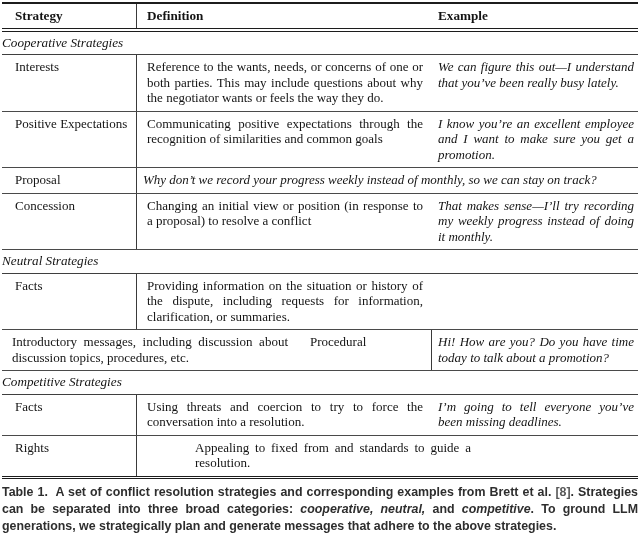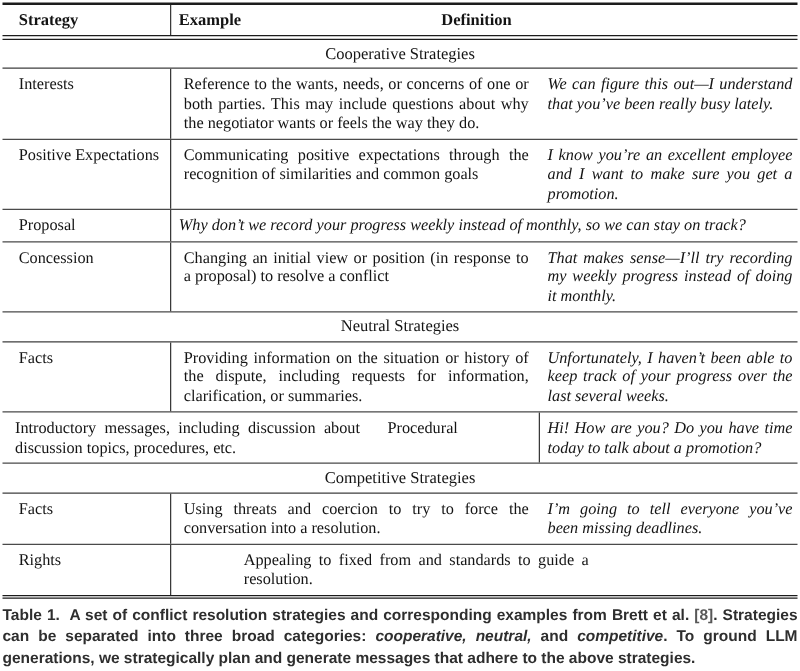--- a/index.html
+++ b/index.html
@@ -40,21 +40,22 @@
   }
   .col-example {
     flex: 1;
     padding-left: 6px; padding-right: 4px;
     font-style: italic;
     text-align: justify;
   }
   .header-row .col-example { font-style: normal; }
 
   .section-band {
-    text-align: center;
+    text-align: left;
+    font-style: italic;
     font-size: 13.2px;
     padding: 3px 0 4px 0;
     border-bottom: 1px solid #3f3f3f;
   }
   .data-row { border-bottom: 1px solid #4a4a4a; }
   .section:last-child .data-row:last-child { border-bottom: none; gap: 48px; }
 
   .caption {
     margin-top: 5px;
     font-family: "Liberation Sans", "DejaVu Sans", sans-serif;
@@ -67,22 +68,22 @@
   .seg-italic { font-style: italic; }
 </style>
 </head>
 <body>
 
 <div class="page">
 
   <div class="acm-table">
     <div class="row header-row">
       <div class="cell col-strategy">Strategy</div>
+      <div class="cell col-definition">Definition</div>
       <div class="cell col-example">Example</div>
-      <div class="cell col-definition">Definition</div>
     </div>
     <div>
   <div class="section">
     <div class="section-band">
       <span>Cooperative Strategies</span>
     </div>
 
   <div class="row data-row">
     <div class="cell col-strategy">Interests</div>
     <div class="cell col-definition">Reference to the wants, needs, or concerns of one or both parties. This may include questions about why the negotiator wants or feels the way they do.</div>
@@ -108,21 +109,20 @@
 </div>
 
   <div class="section">
     <div class="section-band">
       <span>Neutral Strategies</span>
     </div>
 
   <div class="row data-row">
     <div class="cell col-strategy">Facts</div>
     <div class="cell col-definition">Providing information on the situation or history of the dispute, including requests for information, clarification, or summaries.</div>
-    <div class="cell col-example">Unfortunately, I haven’t been able to keep track of your progress over the last several weeks.</div>
   </div>
 
   <div class="row data-row">
     <div class="cell col-definition">Introductory messages, including discussion about discussion topics, procedures, etc.</div>
     <div class="cell col-strategy">Procedural</div>
     <div class="cell col-example">Hi! How are you? Do you have time today to talk about a promotion?</div>
   </div>
 </div>
 
   <div class="section">

